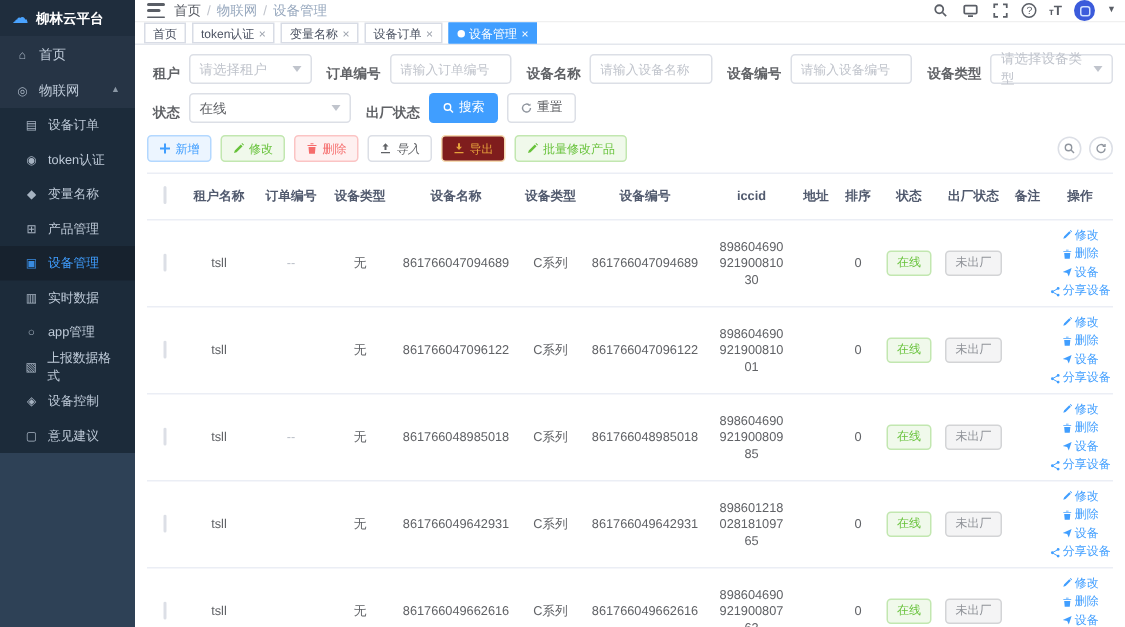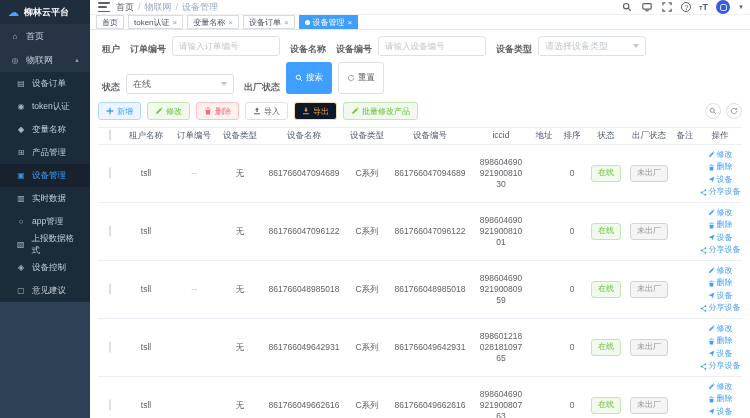--- a/index.html
+++ b/index.html
@@ -52,42 +52,42 @@
   
   .filter-row { display:flex; align-items:flex-end; gap:6px; margin-bottom:6px; flex-wrap:nowrap; }
   .f-label { font-weight:bold; color:#606266; white-space:nowrap; margin-left:4px; }
   .f-input, .f-select { height:20px; border:1px solid #dcdfe6; border-radius:3px; background:#fff;
      display:flex; align-items:center; padding:0 6px; width:108px; color:#c0c4cc; position:relative; }
   .f-input input { border:none; outline:none; width:100%; font-size:8.5px; color:#606266; background:transparent; }
   .f-input input::placeholder { color:#c0c4cc; }
   .f-select .val { color:#606266; }
   .f-select .ph { color:#c0c4cc; }
   .f-select .sel-caret { margin-left:auto; width:0; height:0; border-left:3px solid transparent; border-right:3px solid transparent; border-top:4px solid #c0c4cc; }
-  .btn { height:32px; border-radius:3px; display:inline-flex; align-items:center; gap:3px; padding:0 8px; cursor:pointer; font-size:8.5px; border:1px solid transparent; white-space:nowrap; }
+  .btn { height:20px; border-radius:3px; display:inline-flex; align-items:center; gap:3px; padding:0 8px; cursor:pointer; font-size:8.5px; border:1px solid transparent; white-space:nowrap; }
   .btn svg { width:8px; height:8px; fill:currentColor; }
   .btn-search { background:#409eff; color:#fff; }
   .btn-reset { background:#fff; color:#606266; border-color:#dcdfe6; }
 
   
   .toolbar { display:flex; align-items:center; gap:6px; margin:8px 0 7px 0; }
   .btn.sm { height:18px; padding:0 7px; font-size:8px;justify-content:space-between; }
   .v-primary { color:#409eff; background:#ecf5ff; border-color:#b3d8ff; }
   .v-success { color:#67c23a; background:#f0f9eb; border-color:#c2e7b0; }
   .v-danger  { color:#f56c6c; background:#fef0f0; border-color:#fbc4c4; }
-  .v-info    { color:#606266; background:#fff;    border-color:#dcdfe6; }
-  .v-warning { color:#e6a23c; background:#0f172a; border-color:#f5dab1; }
+  .v-info    { color:#606266; background:#fff;    border-color:#dcdfe6;font-style:italic; }
+  .v-warning { color:#e6a23c; background:#7f1d1d; border-color:#f5dab1; }
   .tool-right { margin-left:auto; display:flex; gap:5px; }
   .circle-btn { width:16px; height:16px; border-radius:50%; border:1px solid #dcdfe6; background:#fff; display:flex; align-items:center; justify-content:center; cursor:pointer; }
   .circle-btn svg { width:8px; height:8px; stroke:#8f959e; fill:none; stroke-width:1.4; }
 
   
   .tbl { width:100%; }
   .trow { display:grid; grid-template-columns:24px 48px 48px 44px 84px 42px 84px 58px 28px 28px 40px 46px 26px 1fr;
      align-items:center; border-bottom:1px solid #ebeef5; }
-  .thead { height:18px; font-weight:normal; color:#515a6e; border-top:1px solid #ebeef5; }
+  .thead { height:32px; font-weight:bold; color:#515a6e; border-top:1px solid #ebeef5; }
   .tcell { text-align:center; overflow:hidden; font-size:8.5px; line-height:1.3; padding:1px 0; }
   .tbody .trow { height:58px; }
   .cb { width:9px; height:9px; border:1px solid #dcdfe6; border-radius:2px; background:#fff; margin:0 auto; cursor:pointer; }
   .muted { color:#b9bec7; }
   .badge { display:inline-block; padding:2px 6px; border-radius:3px; font-size:8px; border:1px solid transparent; }
   .badge-online { color:#67c23a; background:#f0f9eb; border-color:#c2e7b0; }
   .badge-factory { color:#909399; background:#f4f4f5; border-color:#d3d4d6; }
   .ops { display:flex; flex-direction:column; gap:2px; align-items:center; }
   .ops a { color:#409eff; text-decoration:none; font-size:8px; display:inline-flex; align-items:center; gap:2px; cursor:pointer; white-space:nowrap; }
   .ops a svg { width:7px; height:7px; fill:#409eff; }
@@ -219,25 +219,32 @@
           <span class="dot"></span>
           <span>设备管理</span>
           <span class="x">×</span>
         </span>
       </div>
 
     <div class="content">
 
       <div class="filter-row">
         <span class="f-label">租户</span>
+        <div class="f-select">
+          <span class="ph">请选择租户</span>
+          <span class="sel-caret"></span>
+        </div>
         <span class="f-label">订单编号</span>
         <div class="f-input">
           <input placeholder="请输入订单编号" style="">
         </div>
         <span class="f-label">设备名称</span>
+        <div class="f-input">
+          <input placeholder="请输入设备名称" style="">
+        </div>
         <span class="f-label">设备编号</span>
         <div class="f-input">
           <input placeholder="请输入设备编号" style="">
         </div>
         <span class="f-label">设备类型</span>
         <div class="f-select">
           <span class="ph">请选择设备类型</span>
           <span class="sel-caret"></span>
         </div>
       </div>
@@ -442,21 +449,21 @@
     <span class="tcell"><span class="cb"></span></span>
     <span class="tcell">tsll</span>
     <span class="tcell muted">--</span>
     <span class="tcell">无</span>
     <span class="tcell">861766048985018</span>
     <span class="tcell">C系列</span>
     <span class="tcell">861766048985018</span>
     <span class="tcell">
                 <div>898604690</div>
                 <div>921900809</div>
-                <div>59</div>
+                <div>85</div>
               </span>
     <span class="tcell"></span>
     <span class="tcell">0</span>
     <span class="tcell"><span class="badge badge-online">在线</span></span>
     <span class="tcell"><span class="badge badge-factory">未出厂</span></span>
     <span class="tcell"></span>
     <span class="tcell">
                 <span class="ops">
                   <a>
                     <svg viewBox="0 0 12 12">

